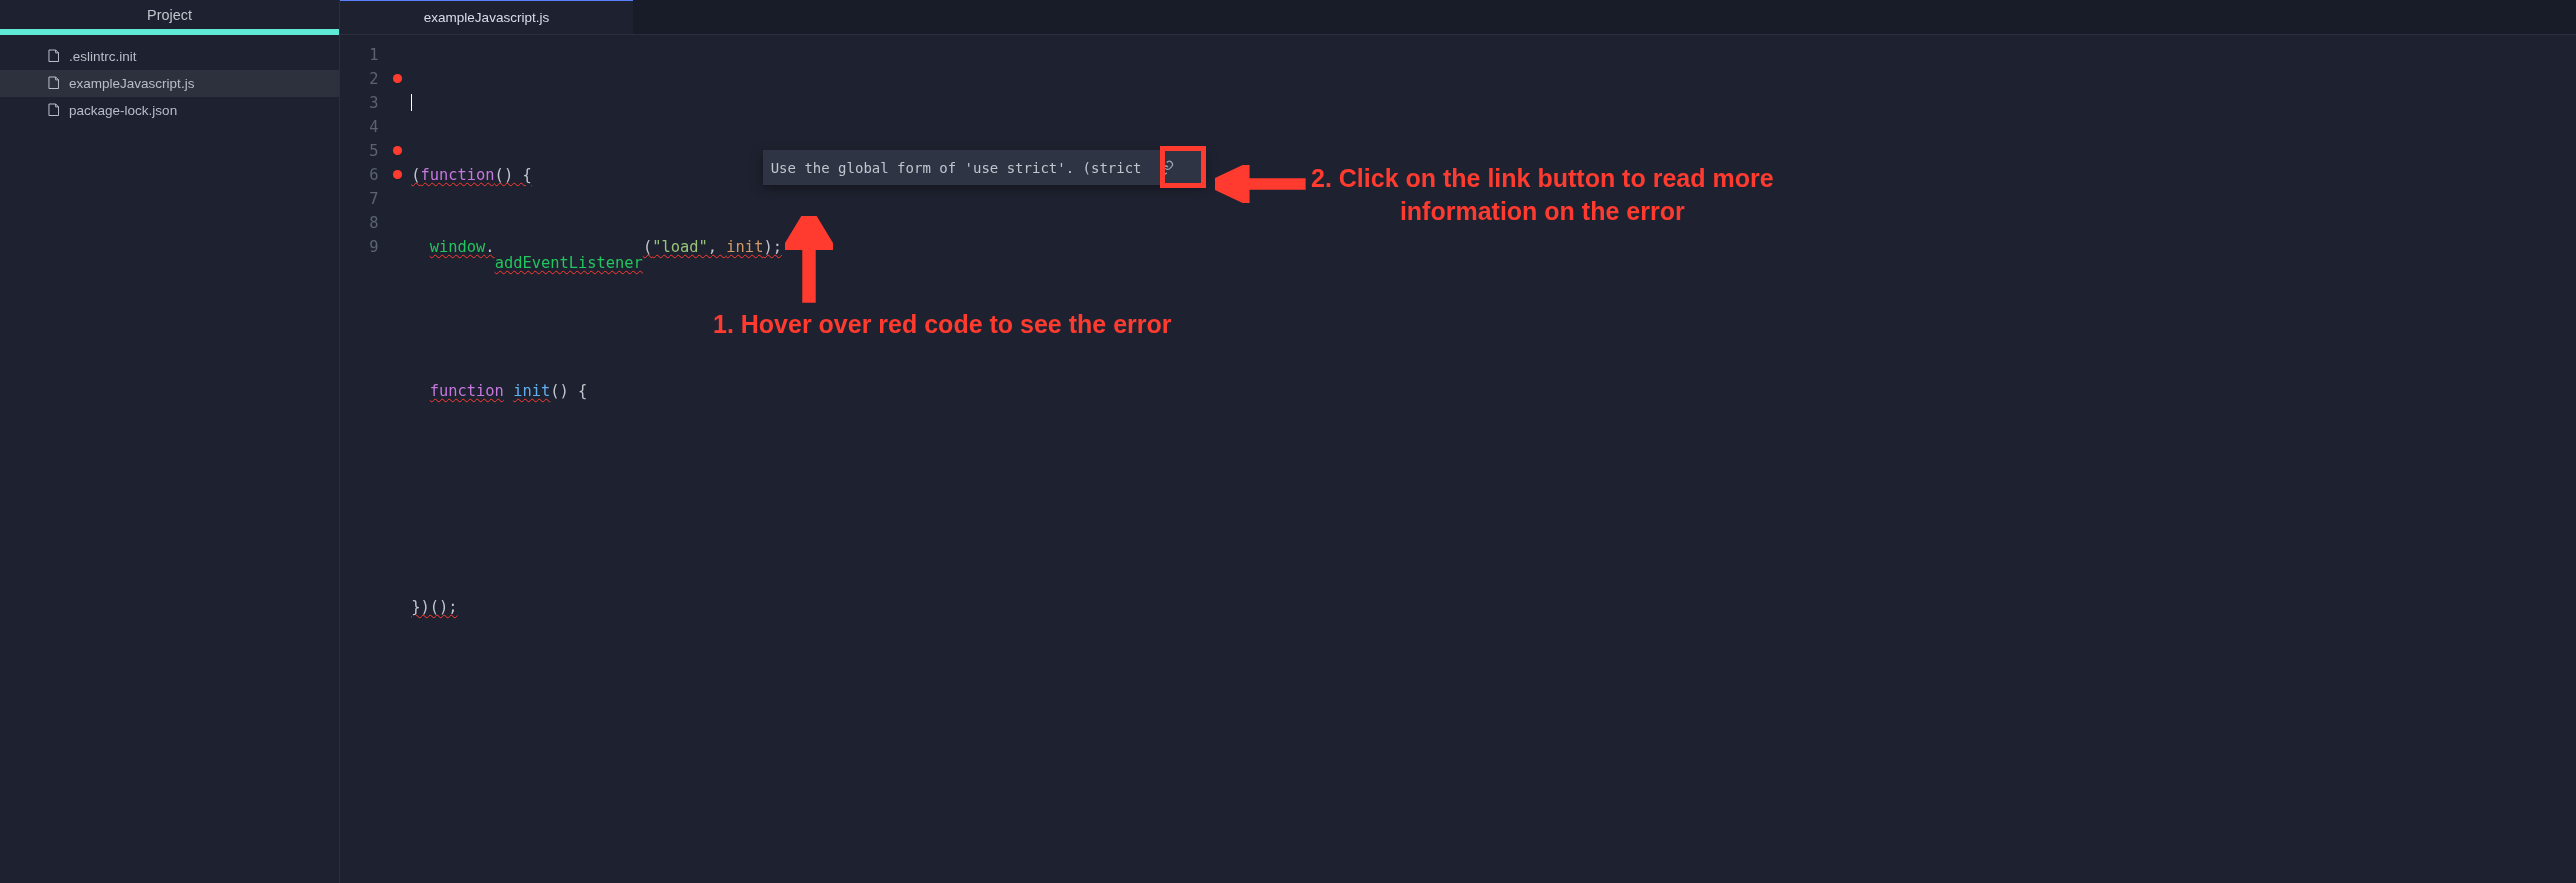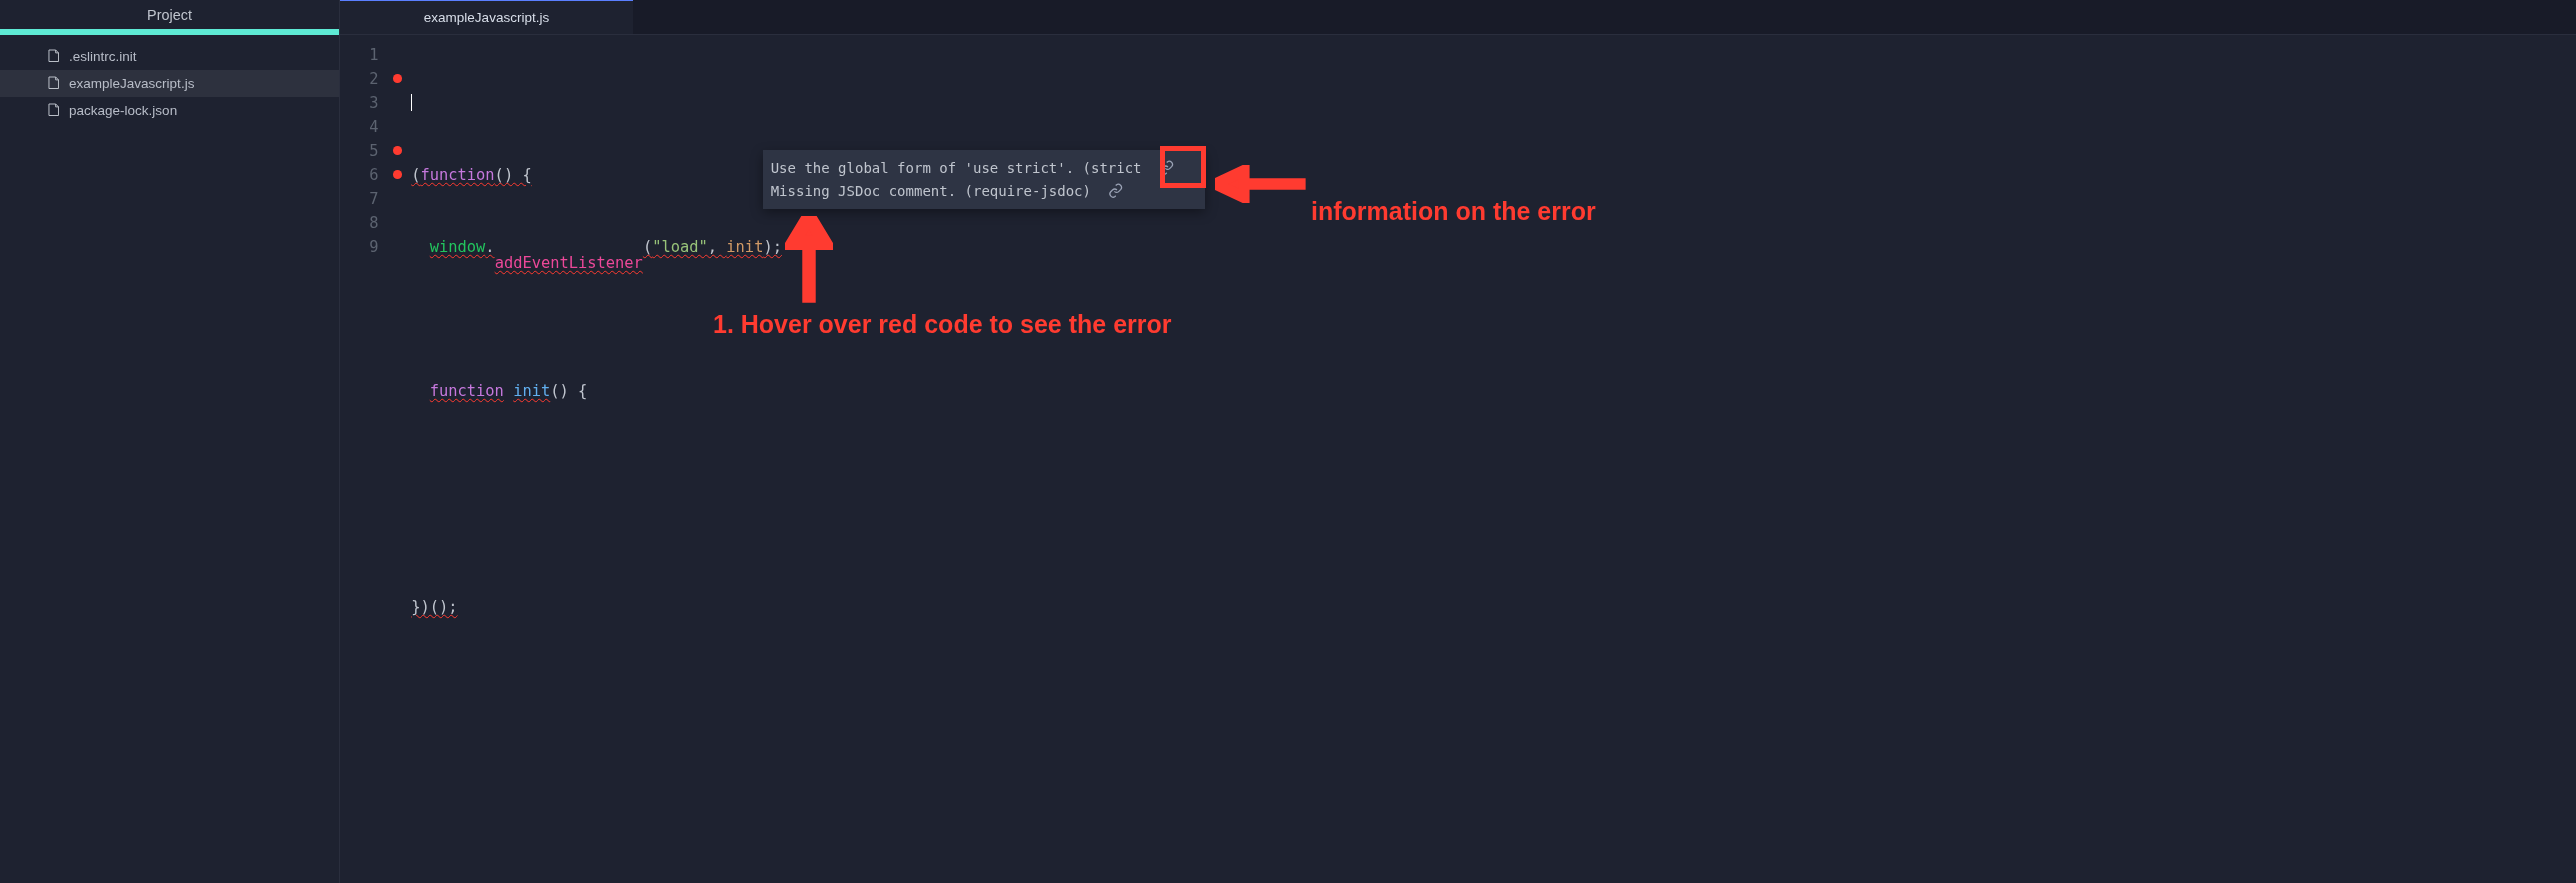--- a/index.html
+++ b/index.html
@@ -119,21 +119,21 @@
       background: #ff3b30;
     }
     .code {
       padding-top: 7.7px;
       padding-left: 5.8px;
       white-space: pre;
       position: relative;
     }
     .code .line { height: 24px; display:flex; align-items:center;}
     .t-kw { color: #c678dd; }
-    .t-fn { color: #ec4899; margin-top: 33px; }
+    .t-fn { color: #22c55e; margin-top: 33px; }
     .t-fnname { color: #61afef; }
     .t-str { color: #98c379; }
     .t-id { color: #d19a66; }
     .t-pl { color: #c0c5ce; }
     .t-obj { color: #22c55e; text-align: right; }
     
     .err-underline {
       text-decoration-line: underline;
       text-decoration-style: wavy;
       text-decoration-color: #ff3b30;
@@ -296,44 +296,35 @@
     <div class="tooltip">
       <div class="tooltip-row">
         <span>Use the global form of 'use strict'. (strict</span>
         <span class="link-icon">
           <svg width="15.4" height="15.4" viewBox="0 0 24 24" fill="none" stroke="currentColor" stroke-width="2">
               <path d="M10 13a5 5 0 0 0 7 0l3-3a5 5 0 0 0-7-7l-1 1"></path>
               <path d="M14 11a5 5 0 0 0-7 0l-3 3a5 5 0 0 0 7 7l1-1"></path>
             </svg>
         </span>
       </div>
-      <div class="tooltip-row">
-        <span>Missing JSDoc comment. (require-jsdoc)</span>
-        <span class="link-icon">
-          <svg width="15.4" height="15.4" viewBox="0 0 24 24" fill="none" stroke="currentColor" stroke-width="2">
-              <path d="M10 13a5 5 0 0 0 7 0l3-3a5 5 0 0 0-7-7l-1 1"></path>
-              <path d="M14 11a5 5 0 0 0-7 0l-3 3a5 5 0 0 0 7 7l1-1"></path>
-            </svg>
-        </span>
-      </div>
     </div>
 
     <div class="redbox"></div>
 
     <div class="arrow1-wrap">
       <svg width="48" height="87" viewBox="0 0 50 90">
         <path d="M25 90 L25 20 M25 0 L8 28 L42 28 Z" stroke="#ff3b30" stroke-width="14" fill="#ff3b30" stroke-linecap="butt"></path>
       </svg>
     </div>
     <div class="ann-text1">1. Hover over red code to see the error</div>
 
     <div class="arrow2-wrap">
       <svg width="91" height="38" viewBox="0 0 95 40">
         <path d="M95 20 L25 20 M0 20 L30 6 L30 34 Z" stroke="#ff3b30" stroke-width="12" fill="#ff3b30"></path>
       </svg>
     </div>
     <div class="ann-text2">
-      <br>
+      <span>2. Click on the link button to read more</span><br>
       <span>information on the error</span>
     </div>
   </div>
 </div>
 
 
 </body></html>

